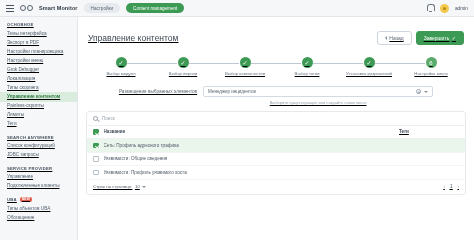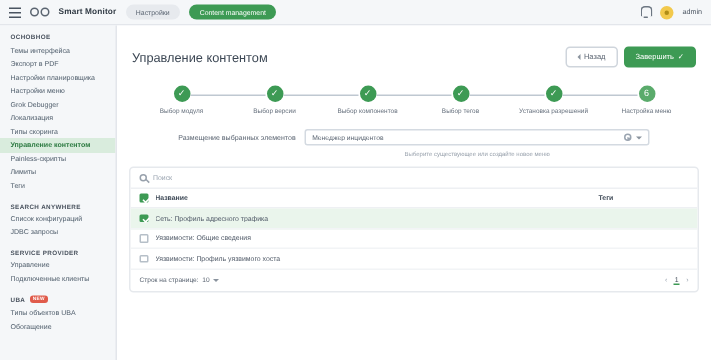--- a/index.html
+++ b/index.html
@@ -46,21 +46,21 @@
   .avatar {
     width: 9px; height: 9px; border-radius: 50%;
     background: #f2c94c; display: flex; align-items: center;
     justify-content: center; font-size: 4px; color: #7a5c00;
   }
   .avatar i { width: 3px; height: 3px; border-radius: 50%; background: #b08d16;
     display: block; }
   .user-name { font-size: 4.8px; color: #4a5461; }
 
   
-  .shell { flex: 1; display: flex; min-height: 0; }
+  .shell { flex: 1; display: flex; min-height: 0; text-decoration: underline; }
 
   
   .sidebar {
     width: 78px; flex: 0 0 78px;
     background: #f5f7f9;
     border-right: 1px solid #e3e6eb;
     padding: 5px 0 0 0;
     overflow: hidden;
   }
   .side-group-title {

